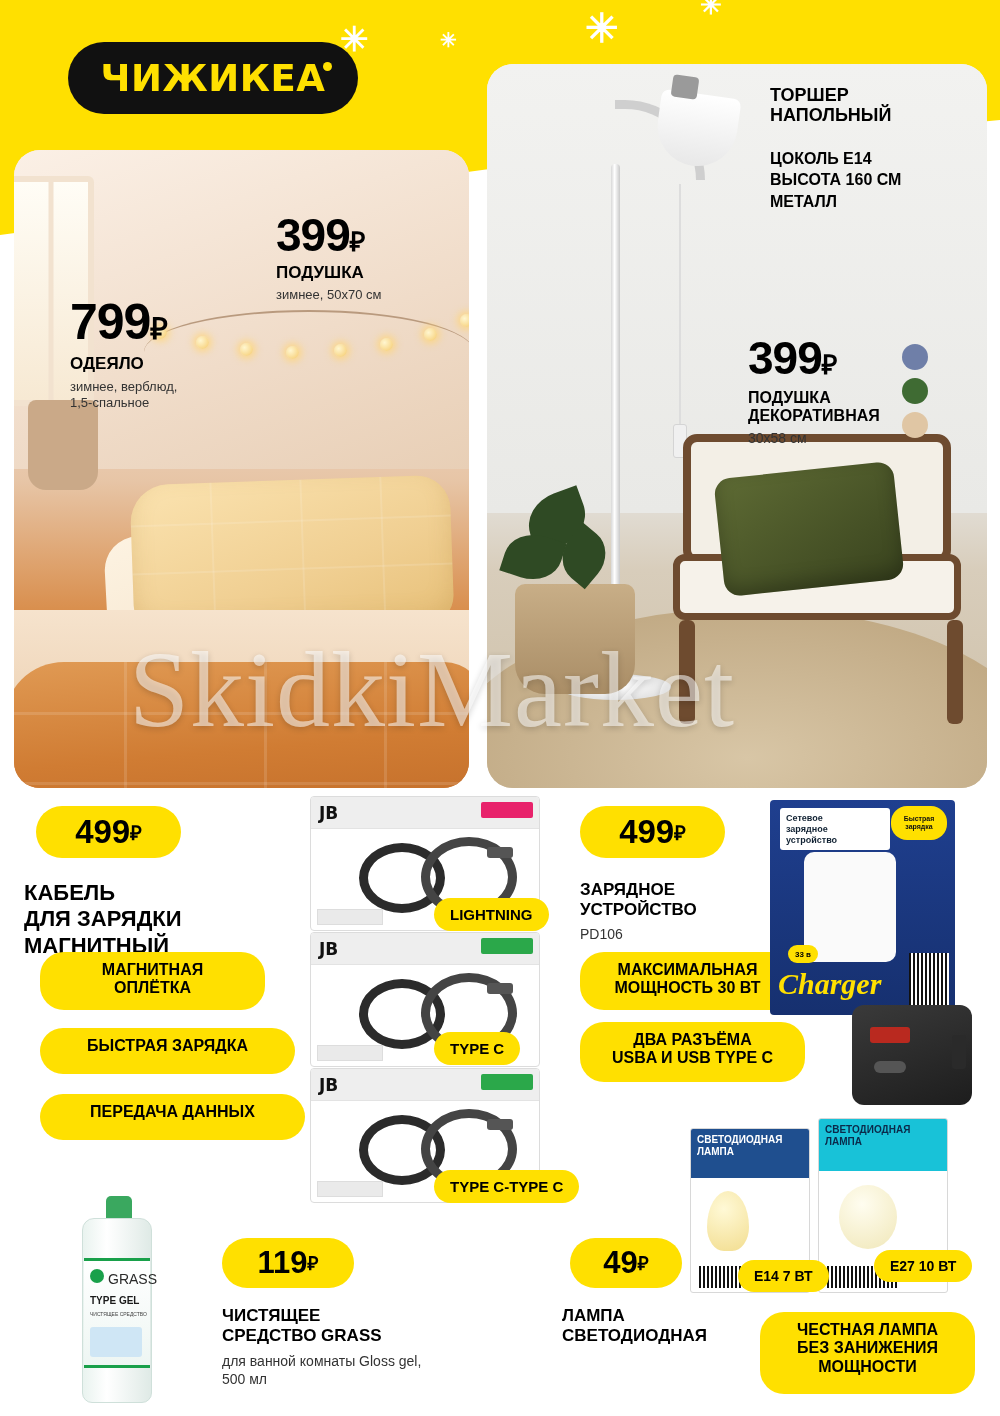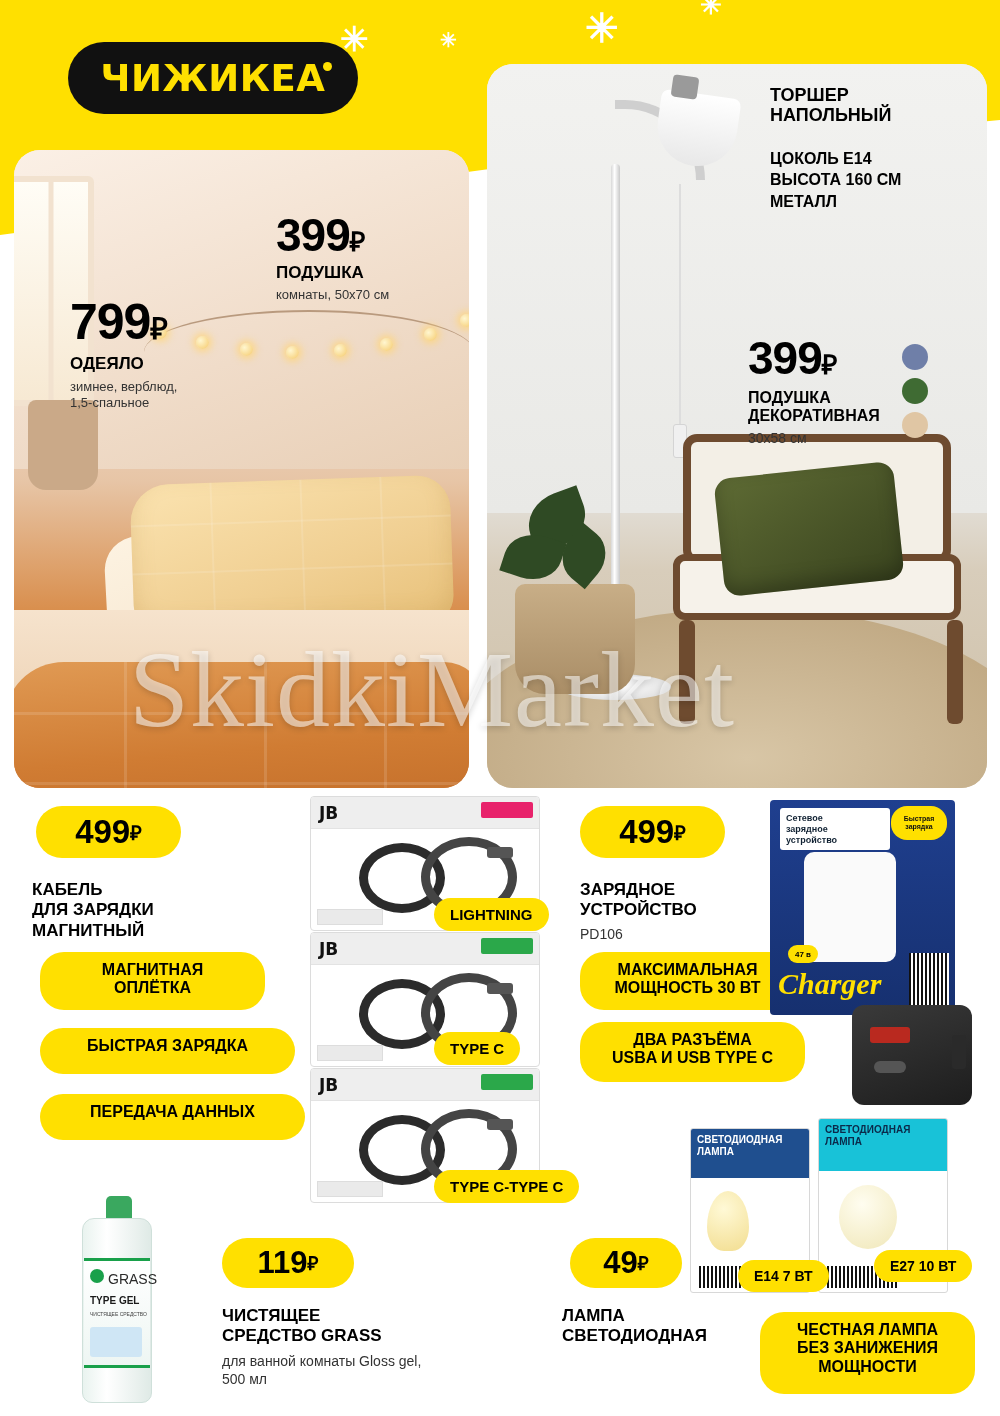--- a/index.html
+++ b/index.html
@@ -321,21 +321,21 @@
     <div class="ptitle" style="font-size:17px; margin-top:10px;">ОДЕЯЛО</div>
     <div class="pdesc" style="font-size:13px; margin-top:5px; white-space:pre-line;">зимнее, верблюд,
 1,5-спальное</div>
   </div>
 
   <div class="ov" style="left:276px; top:215px; width:210px;">
     <div class="price" style="font-size:46px;">
       <span>399</span><span class="rub" style="font-size:27px;">₽</span>
     </div>
     <div class="ptitle" style="font-size:17px; margin-top:8px;">ПОДУШКА</div>
-    <div class="pdesc" style="font-size:13px; margin-top:4px;">комнаты, 50х70 см</div>
+    <div class="pdesc" style="font-size:13px; margin-top:4px;">зимнее, 50х70 см</div>
   </div>
 
   <div class="card card-chair">
     <div class="chair-wall"></div>
     <div class="rug"></div>
 
     <div class="lamp-pole"></div>
     <div class="lamp-arm"></div>
     <div class="lamp-shade"></div>
     <div class="lamp-top"></div>
@@ -379,21 +379,21 @@
     <div style="width:26px;height:26px;border-radius:50%;background:#3f6b33;margin-bottom:8px;"></div>
     <div style="width:26px;height:26px;border-radius:50%;background:#e0c6a4;"></div>
   </div>
 
   <div class="watermark">SkidkiMarket</div>
 
   <div class="pricebubble" style="position:absolute; left:36px; top:806px; width:145px; height:52px;">
     <span style="font-size:33px;">499</span>
       <span style="font-size:20px;">₽</span>
   </div>
-  <div class="ptitle ov" style="left:32px; top:880px; font-size:17px; white-space:pre-line; line-height:1.2;">КАБЕЛЬ
+  <div class="ptitle ov" style="left:24px; top:880px; font-size:22px; white-space:pre-line; line-height:1.2;">КАБЕЛЬ
 ДЛЯ ЗАРЯДКИ
 МАГНИТНЫЙ</div>
 
   <div class="badge" style="position:absolute; left:40px; top:952px; width:225px; height:58px; font-size:16px; white-space:pre-line;">
     <span style="max-width:180px;">МАГНИТНАЯ ОПЛЁТКА</span>
   </div>
   <div class="badge" style="position:absolute; left:40px; top:1028px; width:255px; height:46px; font-size:16px;">
     <span>БЫСТРАЯ ЗАРЯДКА</span>
   </div>
   <div class="badge" style="position:absolute; left:40px; top:1094px; width:265px; height:46px; font-size:16px;">
@@ -457,21 +457,21 @@
   <div class="charger-box">
     <div class="charger-label" style="white-space:pre-line;">Сетевое
 зарядное
 устройство</div>
     <div style="position:absolute; right:8px; top:6px; width:56px; height:34px; background:#FFE000; border-radius:16px; display:flex; align-items:center; justify-content:center; font-size:7px; font-weight:700; color:#111; text-align:center; line-height:1.1;">
       <span style="white-space:pre-line;">Быстрая зарядка</span>
     </div>
     <div class="charger-body"></div>
     <div class="charger-word">Charger</div>
     <div style="position:absolute; left:18px; bottom:52px; width:30px; height:18px; background:#FFE000; border-radius:9px; font-size:8px; font-weight:700; display:flex; align-items:center; justify-content:center;">
-      <span>47 в</span>
+      <span>33 в</span>
     </div>
     <div style="position:absolute; right:6px; bottom:10px; width:40px; height:52px; background: repeating-linear-gradient(90deg,#111 0 2px,#fff 2px 4px);"></div>
   </div>
   <div class="charger-black">
     <div style="position:absolute; left:18px; top:22px; width:40px; height:16px; background:#b9291f; border-radius:3px;"></div>
     <div style="position:absolute; left:22px; top:56px; width:32px; height:12px; background:#555; border-radius:6px;"></div>
     <div style="position:absolute; right:6px; top:30px; width:14px; height:34px; background:#2a2a2a; border-radius:3px;"></div>
   </div>
 
   <div class="bottle-cap"></div>

